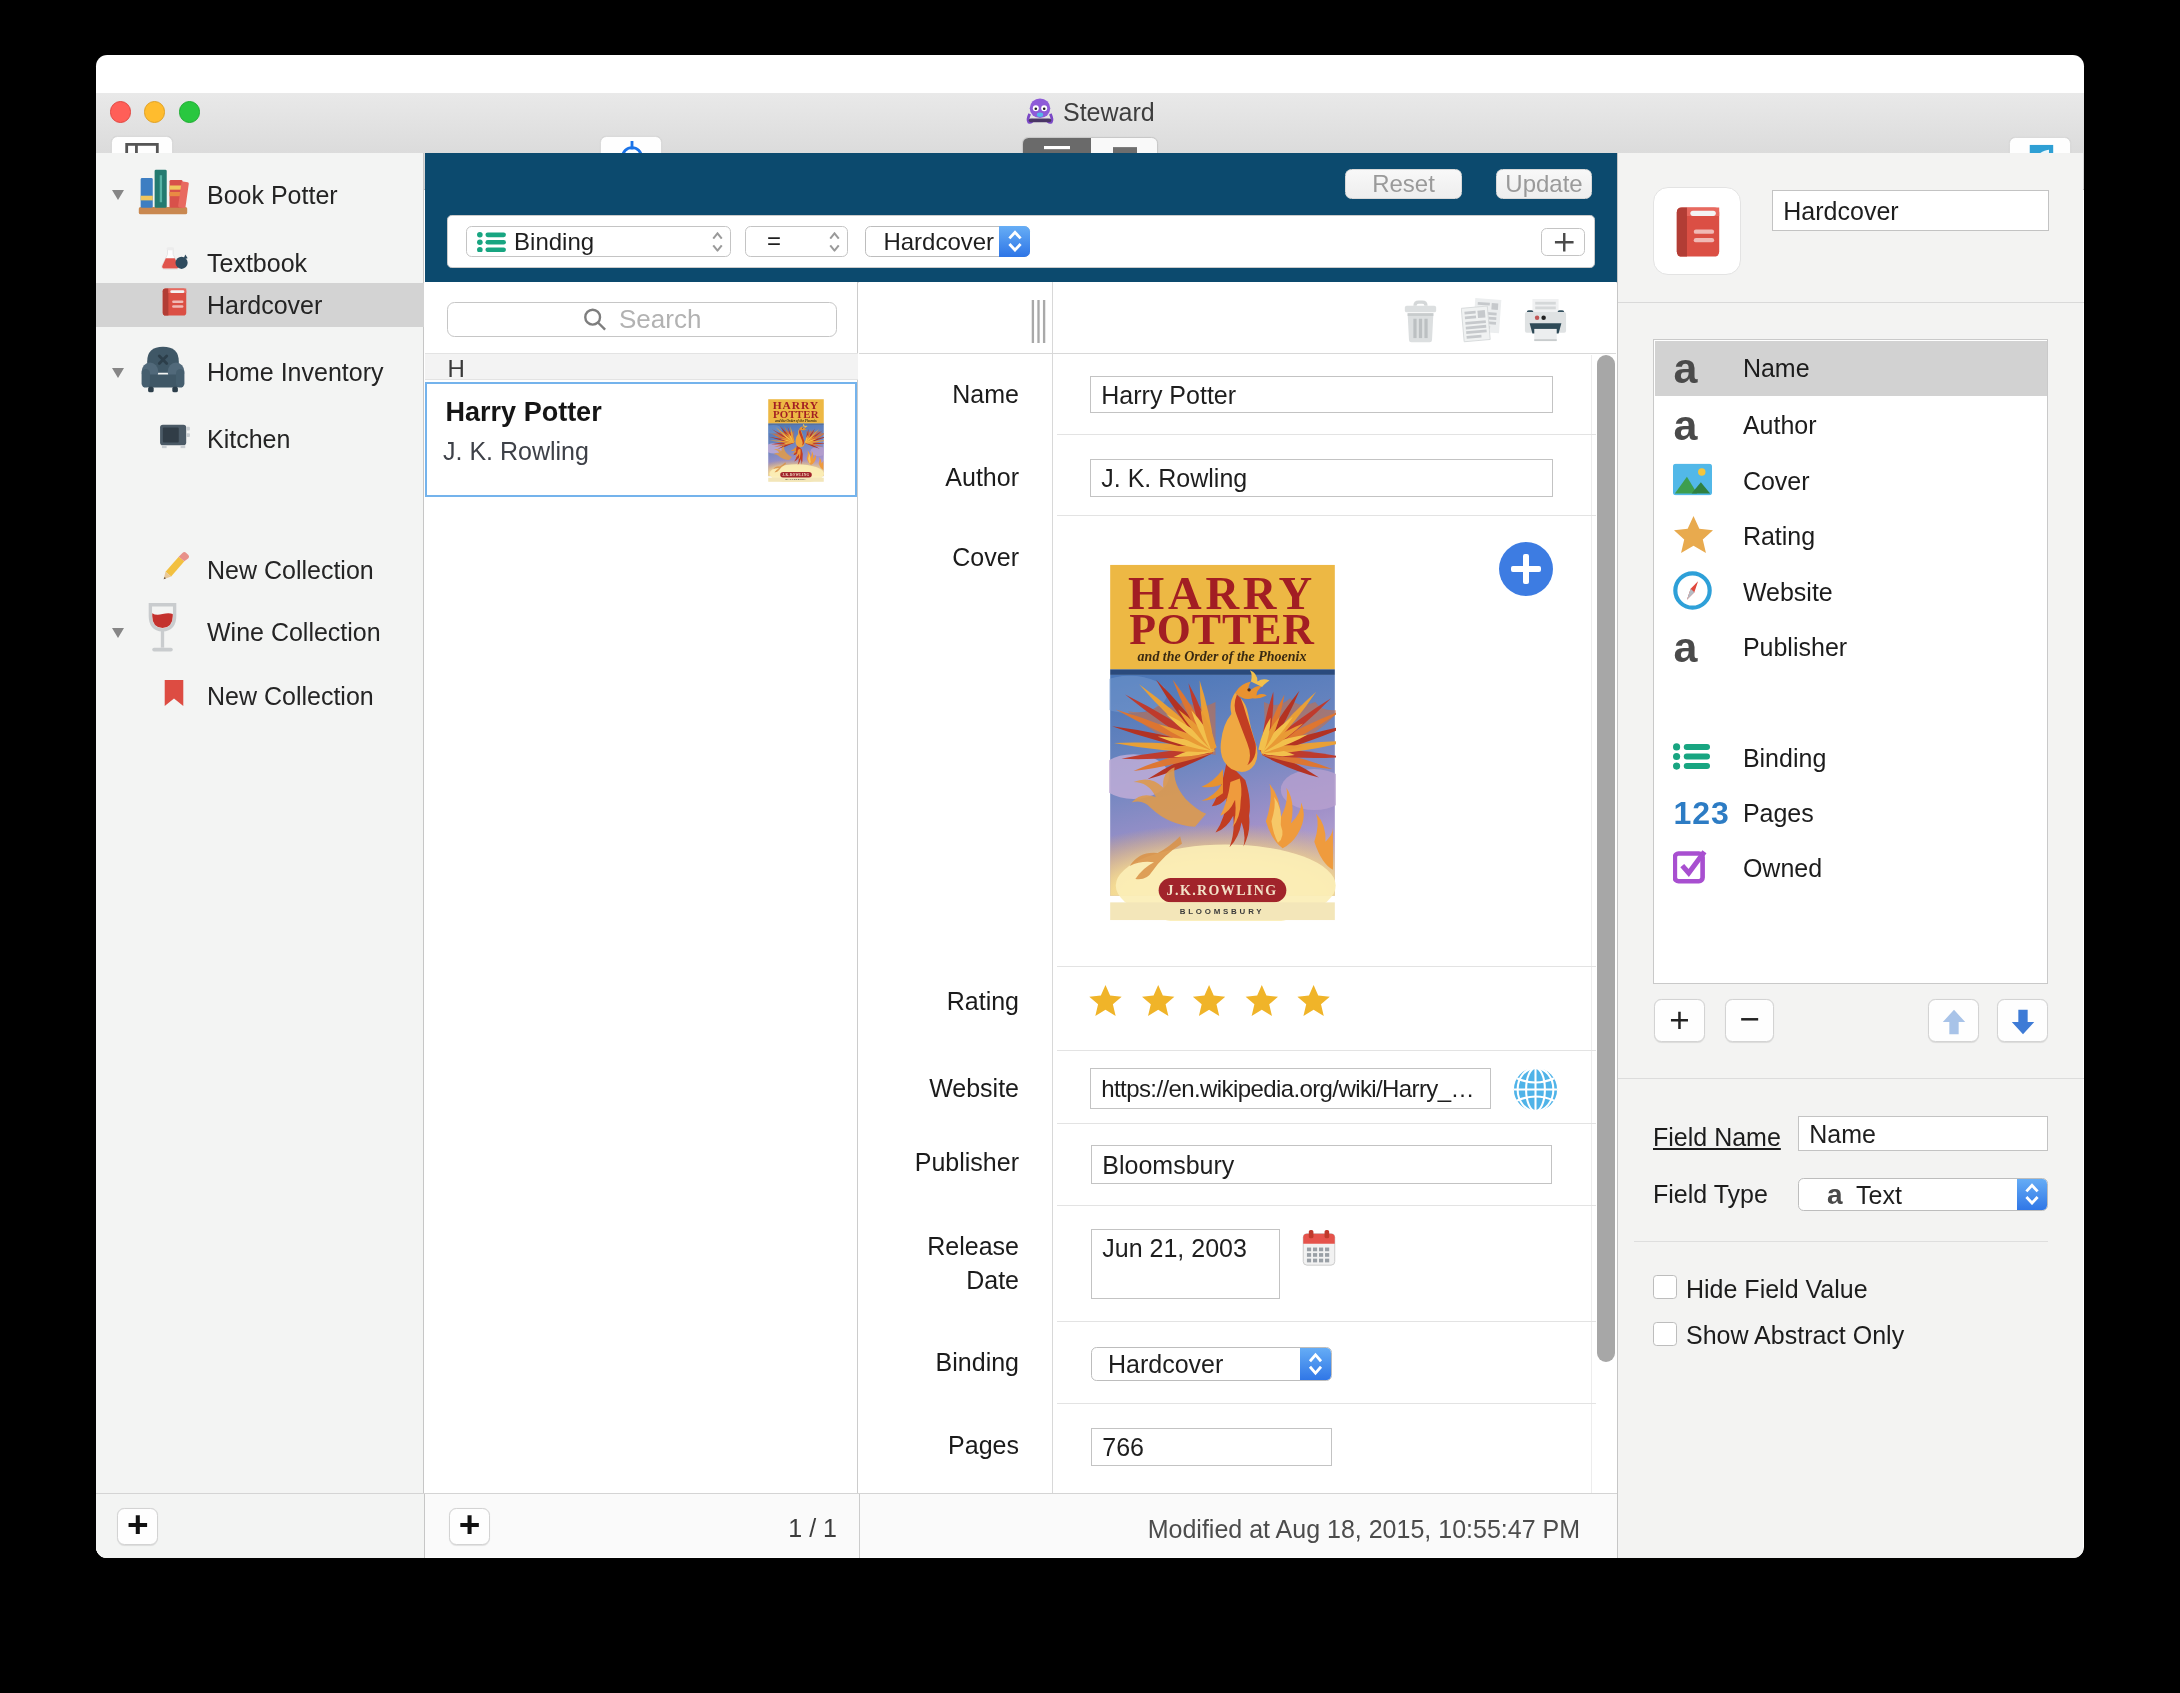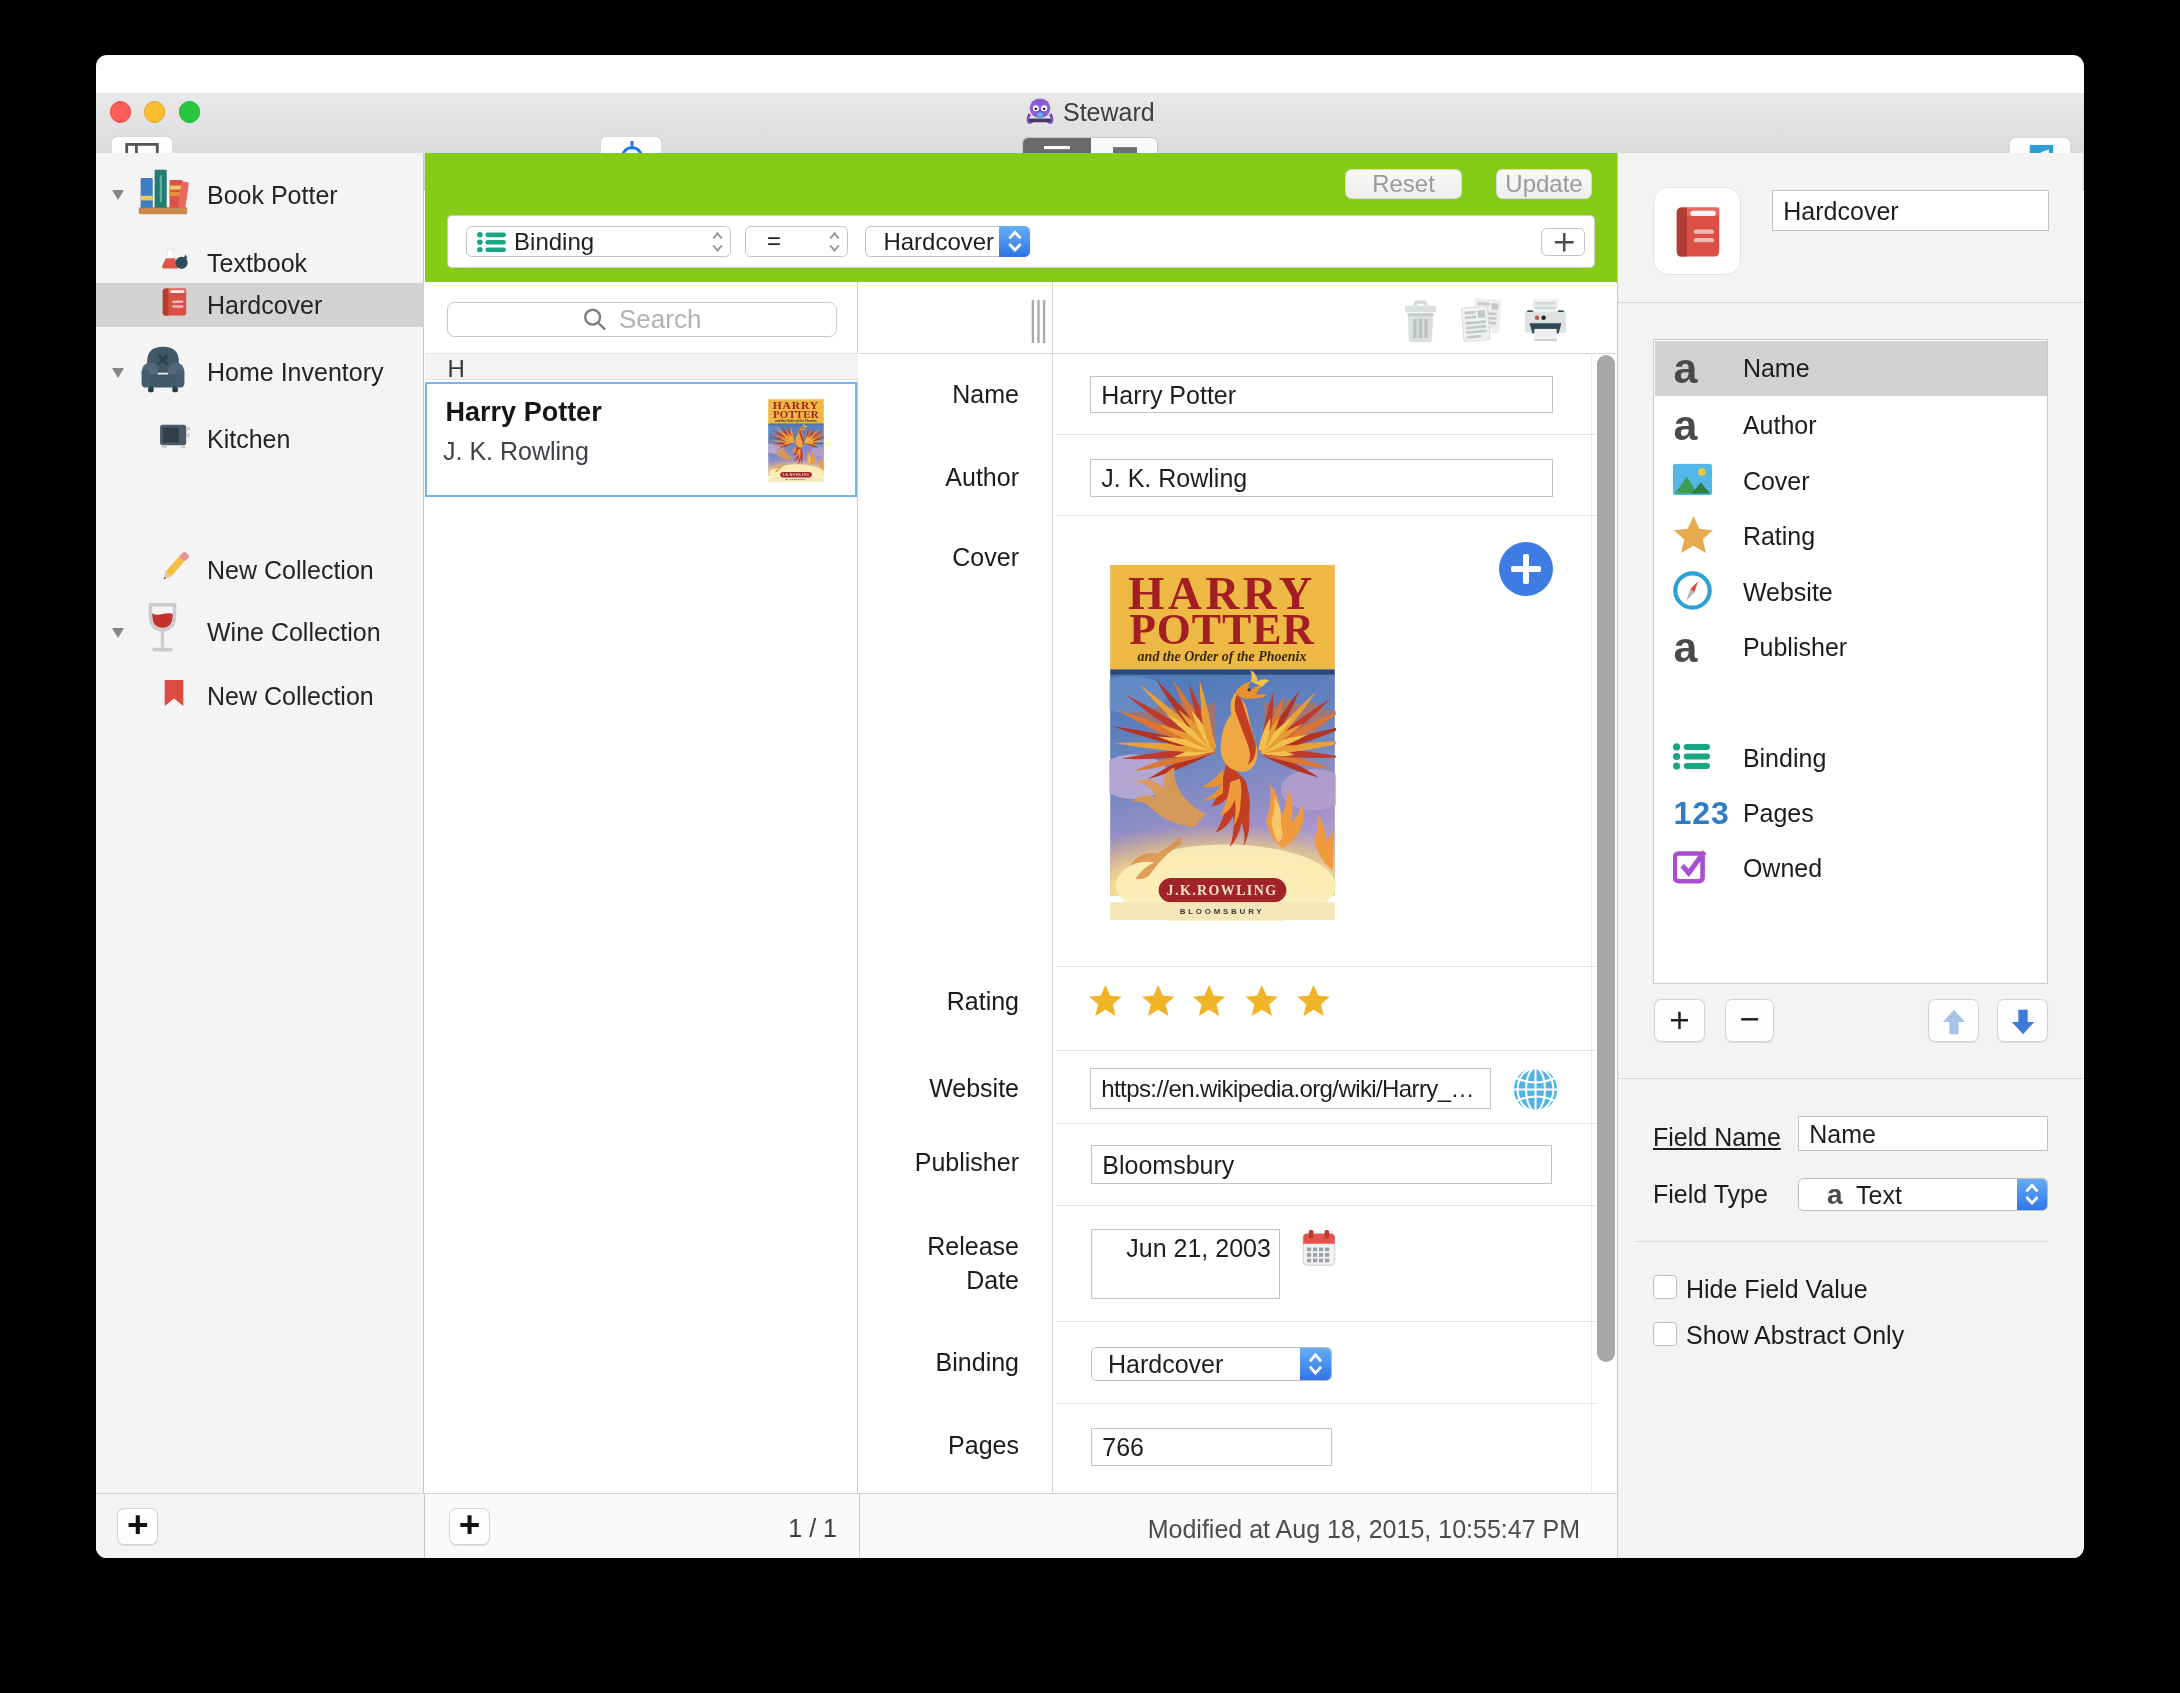--- a/index.html
+++ b/index.html
@@ -14,21 +14,21 @@
 .light { position:absolute; top:8.4px; width:21.4px; height:21.4px; border-radius:50%; }
 #title { position:absolute; left:967px; top:5.6px; font-size:25px; color:#3e3e3e; line-height:26px; }
 
 #sidebar { position:absolute; left:0; top:98px; width:328px; height:1405px; background:#f3f4f3; border-right:0.9px solid #c6c6c6; }
 .srow { position:absolute; left:0; width:328px; font-size:25px; color:#242424; }
 .srow .txt { position:absolute; left:111px; top:50%; transform:translateY(-50%); white-space:nowrap; }
 .srow .icon { position:absolute; top:50%; transform:translateY(-50%); }
 .tri { position:absolute; left:16px; top:50%; margin-top:-4.7px; width:0; height:0; border-left:6.5px solid transparent; border-right:6.5px solid transparent; border-top:10.3px solid #868686; }
 #selrow { position:absolute; left:0; top:227px; width:328px; height:44px; background:#d3d3d3; }
 
-#filterzone { position:absolute; left:329px; top:98px; width:1311px; height:130px; background:#84cc16; border-bottom:0.9px solid #dedede; }
+#filterzone { position:absolute; left:329px; top:98px; width:1311px; height:130px; background:#0c4a6e; border-bottom:0.9px solid #dedede; }
 .gbtn { position:absolute; top:16px; height:30px; background:linear-gradient(#f8f8f8,#eeeeee); border:0.9px solid #d9d9d9; border-radius:6.5px; color:#9a9a9a; font-size:24px; text-align:center; line-height:28px; }
 #filterbox { position:absolute; left:22.4px; top:62px; width:1148px; height:53px; background:#fff; border:1.9px solid #cbcbcb; border-radius:4.7px; }
 .dd { position:absolute; top:10.3px; height:31px; background:#fff; border:0.9px solid #c4c4c4; border-radius:5.6px; font-size:24px; color:#1e1e1e; }
 .chev { position:absolute; right:6.5px; top:50%; transform:translateY(-50%); width:13px; height:20.5px; }
 
 #listcol { position:absolute; left:329px; top:227px; width:433px; height:1211px; background:#fff; border-right:0.9px solid #cccccc; }
 #searchbox { position:absolute; left:22.4px; top:19.6px; width:390px; height:35px; border:1.9px solid #c6c6c6; border-radius:7.5px; background:#fff; }
 #hrow { position:absolute; left:0; top:71px; width:433px; height:27px; background:#f3f3f3; border-top:0.9px solid #e3e3e3; border-bottom:0.9px solid #e3e3e3; font-size:24px; color:#3a3a3a; }
 #selitem { position:absolute; left:0px; top:100px; width:432px; height:115px; background:#fff; border:2.8px solid #74b3ec; }
 
@@ -607,21 +607,21 @@
         <path d="M5 37 Q25 28 45 37"></path>
         <line x1="25" y1="2" x2="25" y2="48"></line>
       </g>
     </svg>
 
     <div class="input" style="left:232px; top:863px; width:461px; height:39px;">
         <span>Bloomsbury</span>
       </div>
 
     <div class="input" style="left:232px; top:947px; width:189px; height:70px;">
-        <span style="top:26%;margin-left:24px;">Jun 21, 2003</span>
+        <span style="top:26%;">Jun 21, 2003</span>
       </div>
     <svg width="34" height="38" viewBox="0 0 36 41" style="position:absolute;left:443px;top:947px;">
       <rect x="1" y="5" width="34" height="34" rx="4" fill="#f2f2f2" stroke="#c9c9c9" stroke-width="1"></rect>
       <path d="M1 9 Q1 5 5 5 L31 5 Q35 5 35 9 L35 16 L1 16 Z" fill="#e5534b"></path>
       <rect x="7" y="1" width="5" height="9" rx="2" fill="#c0392b"></rect>
       <rect x="24" y="1" width="5" height="9" rx="2" fill="#c0392b"></rect>
       <g fill="#9aa0a6">
         <rect x="5" y="20" width="4.5" height="4"></rect>
           <rect x="11.5" y="20" width="4.5" height="4"></rect>
           <rect x="18" y="20" width="4.5" height="4"></rect>

